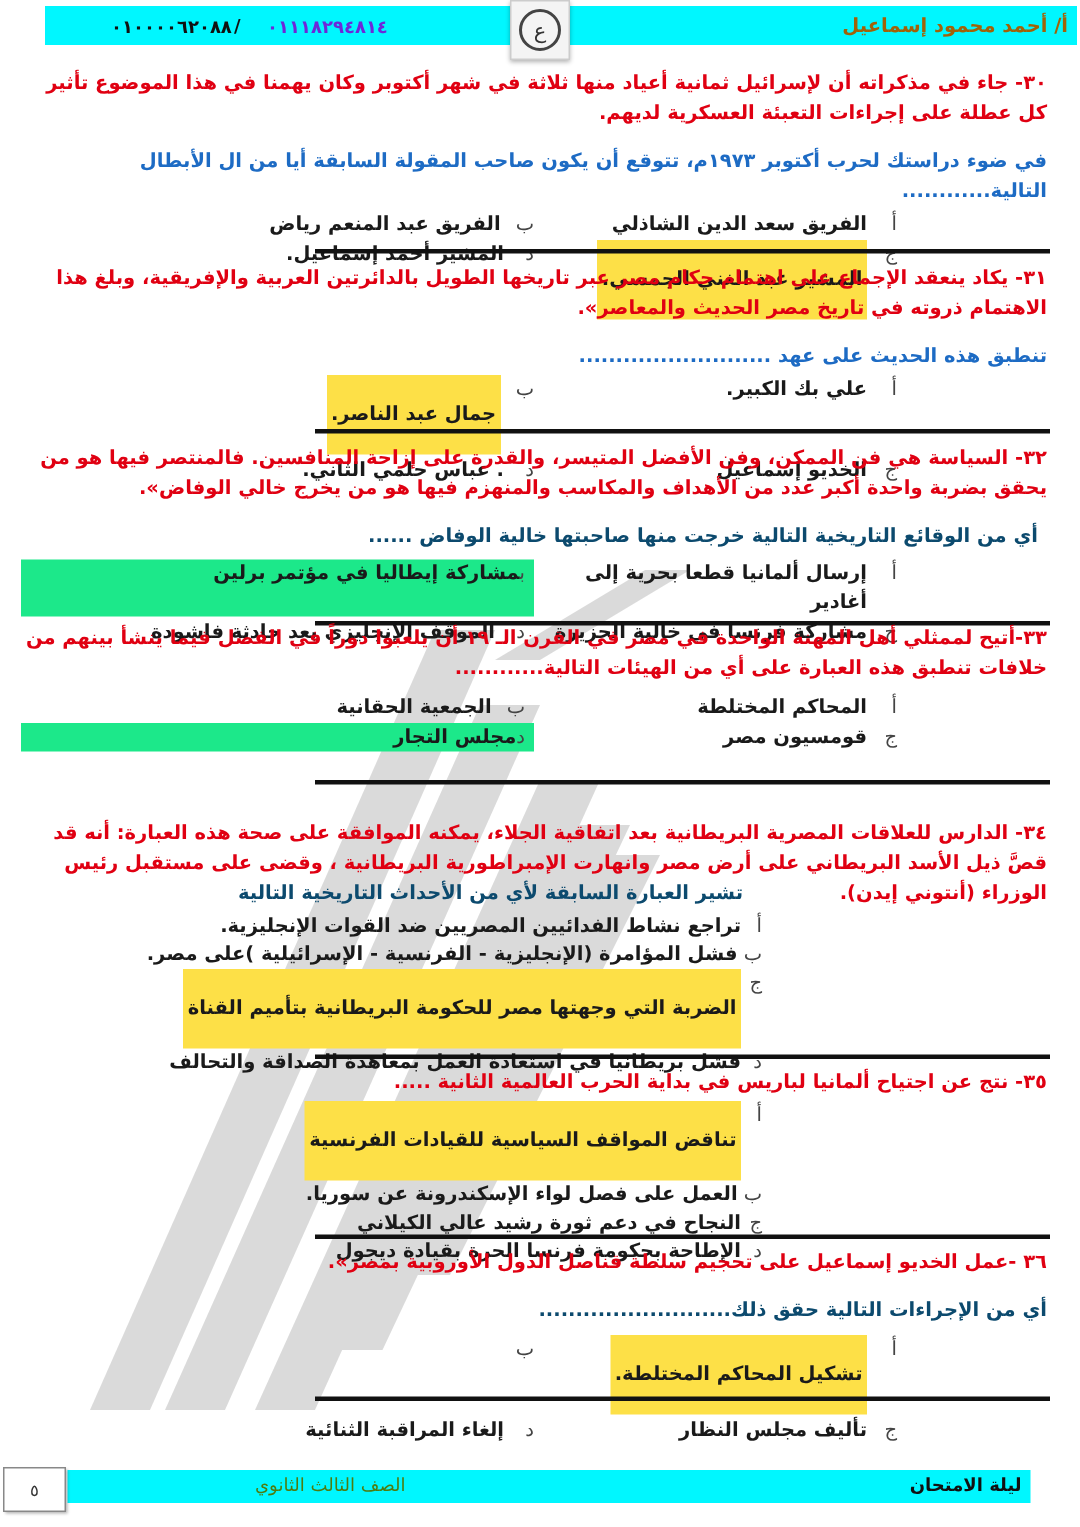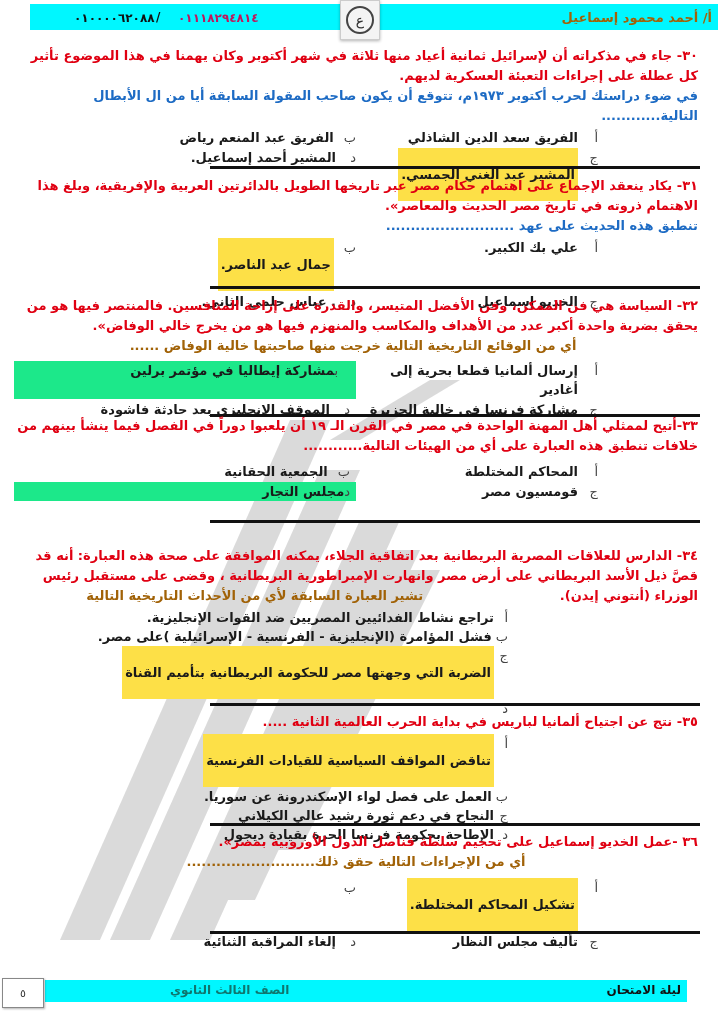--- a/index.html
+++ b/index.html
@@ -9,55 +9,55 @@
     .page { position: relative; width: 720px; height: 1018px; }
 
     
     .header-bar {
       position: absolute; top: 4px; left: 30px; width: 688px; height: 26px;
       background: #00f7ff;
     }
     .header-name {
       position: absolute; top: 6px; right: 6px; font-size: 13px; font-weight: bold; color: #a16207;
     }
-    .header-phone1 { position: absolute; top: 7px; left: 148px; font-size: 12px; font-weight: bold; color: #be185d; direction: ltr; }
+    .header-phone1 { position: absolute; top: 7px; left: 148px; font-size: 12px; font-weight: bold; color: #6d28d9; direction: ltr; }
     .header-sep { position: absolute; top: 6px; left: 126px; font-size: 12px; font-weight: bold; color: #111; }
     .header-phone2 { position: absolute; top: 7px; left: 44px; font-size: 12px; font-weight: bold; color: #111; direction: ltr; }
     .logo {
       position: absolute; top: 0; left: 340px; width: 40px; height: 40px;
       background: #f4f4f4; border: 1px solid #ccc; box-shadow: 0 1px 3px rgba(0,0,0,0.3);
       display: flex; align-items: center; justify-content: center;
     }
     .logo-circle { width: 28px; height: 28px; border: 2px solid #444; border-radius: 50%;
       display: flex; align-items: center; justify-content: center; font-size: 14px; color: #333; font-family: "DejaVu Serif", serif; }
 
     
     .watermark { position: absolute; left: 0; top: 380px; width: 460px; height: 560px; pointer-events: none; opacity: 0.55; }
 
     
     .q { position: absolute; right: 22px; left: 14px; }
     .q-stem { color: #e00012; font-weight: bold; font-size: 13px; line-height: 20px; }
-    .q-prompt { font-weight: bold; font-size: 13px; line-height: 20px; }
+    .q-prompt { font-weight: bold; font-size: 13px; line-height: 20px; margin-top: 12px; }
     .prompt-blue1 { color: #1d6bc4; }
-    .prompt-blue2 { color: #a16207; text-align: center; }
+    .prompt-blue2 { color: #0c4a6e; }
     .opts-grid { display: grid; grid-template-columns: 1fr 1fr; row-gap: 1px; margin-top: 2px; }
     .opt { font-size: 13px; font-weight: bold; color: #1a1a1a; line-height: 19px; display: flex; gap: 10px; }
     .opt-letter { color: #444; font-weight: normal; min-width: 10px; }
     .opt-col-right { padding-right: 100px; }
     .opts-list .opt { padding-right: 190px; gap: 4px; }
     .hl { background: #fde047; padding: 17px 3px; }
     .hl-wide { background: #1ce88a; display: inline-block; }
     .divider { position: absolute; height: 3px; background: #111; }
 
     
     .footer-bar {
       position: absolute; top: 980px; left: 45px; width: 642px; height: 22px; background: #00f7ff;
     }
     .footer-left { position: absolute; right: 6px; top: 3px; font-size: 12px; font-weight: bold; color: #111; text-align: center; }
-    .footer-center { position: absolute; left: 125px; top: 3px; font-size: 12px; font-weight: bold; color: #0f766e; }
+    .footer-center { position: absolute; left: 125px; top: 3px; font-size: 12px; font-weight: normal; color: #4d7c0f; }
     .page-num-box {
       position: absolute; top: 978px; left: 2px; width: 42px; height: 30px; background: #fff;
       border: 1px solid #888; box-shadow: 1px 1px 2px rgba(0,0,0,0.3);
       display: flex; align-items: center; justify-content: center; font-size: 11px; color: #333;
     }
   </style>
 </head>
 <body>
 
 <div class="page">
@@ -132,21 +132,21 @@
   <div class="divider" style="top:286px; left:210px; width:490px;"></div>
 
   <div class="q" style="top:296px;">
     <div class="q-stem">٣٢- السياسة هي فن الممكن، وفن الأفضل المتيسر، والقدرة على إزاحة المنافسين. فالمنتصر فيها هو من يحقق بضربة واحدة أكبر عدد من الأهداف والمكاسب والمنهزم فيها هو من يخرج خالي الوفاض».</div>
     <div class="q-prompt prompt-blue2" style="padding-right:6px;">أي من الوقائع التاريخية التالية خرجت منها صاحبتها خالية الوفاض ......</div>
     <div class="opts-grid" style="margin-top:5px;">
       <div class="opt opt-col-right">
           <span class="opt-letter">أ</span>
           <span>إرسال ألمانيا قطعا بحرية إلى أغادير</span>
         </div>
-      <div class="opt hl-wide" style="padding-right:18px;"><span class="opt-letter">ب</span><span>مشاركة إيطاليا في مؤتمر برلين</span></div>
+      <div class="opt hl-wide" style="padding-right:6px;"><span class="opt-letter">ب</span><span>مشاركة إيطاليا في مؤتمر برلين</span></div>
       <div class="opt opt-col-right">
           <span class="opt-letter">ج</span>
           <span>مشاركة فرنسا في خالية الجزيرة</span>
         </div>
       <div class="opt" style="padding-right:6px;">
           <span class="opt-letter">د</span>
           <span>الموقف الإنجليزي بعد حادثة  فاشودة</span>
         </div>
     </div>
   </div>
@@ -183,20 +183,21 @@
       <div class="opt">
           <span class="opt-letter">ب</span>
           <span>فشل المؤامرة (الإنجليزية - الفرنسية - الإسرائيلية )على مصر.</span>
         </div>
       <div class="opt">
           <span class="opt-letter">ج</span>
           <span class="hl">الضربة التي وجهتها مصر للحكومة البريطانية بتأميم القناة</span>
         </div>
       <div class="opt">
           <span class="opt-letter">د</span>
+          <span>فشل بريطانيا في استعادة العمل بمعاهدة الصداقة والتحالف</span>
         </div>
     </div>
   </div>
   <div class="divider" style="top:703px; left:210px; width:490px;"></div>
 
   <div class="q" style="top:712px;">
     <div class="q-stem">٣٥- نتج عن اجتياح ألمانيا لباريس في بداية الحرب العالمية الثانية .....</div>
     <div class="opts-list" style="margin-top:2px;">
       <div class="opt">
           <span class="opt-letter">أ</span>

